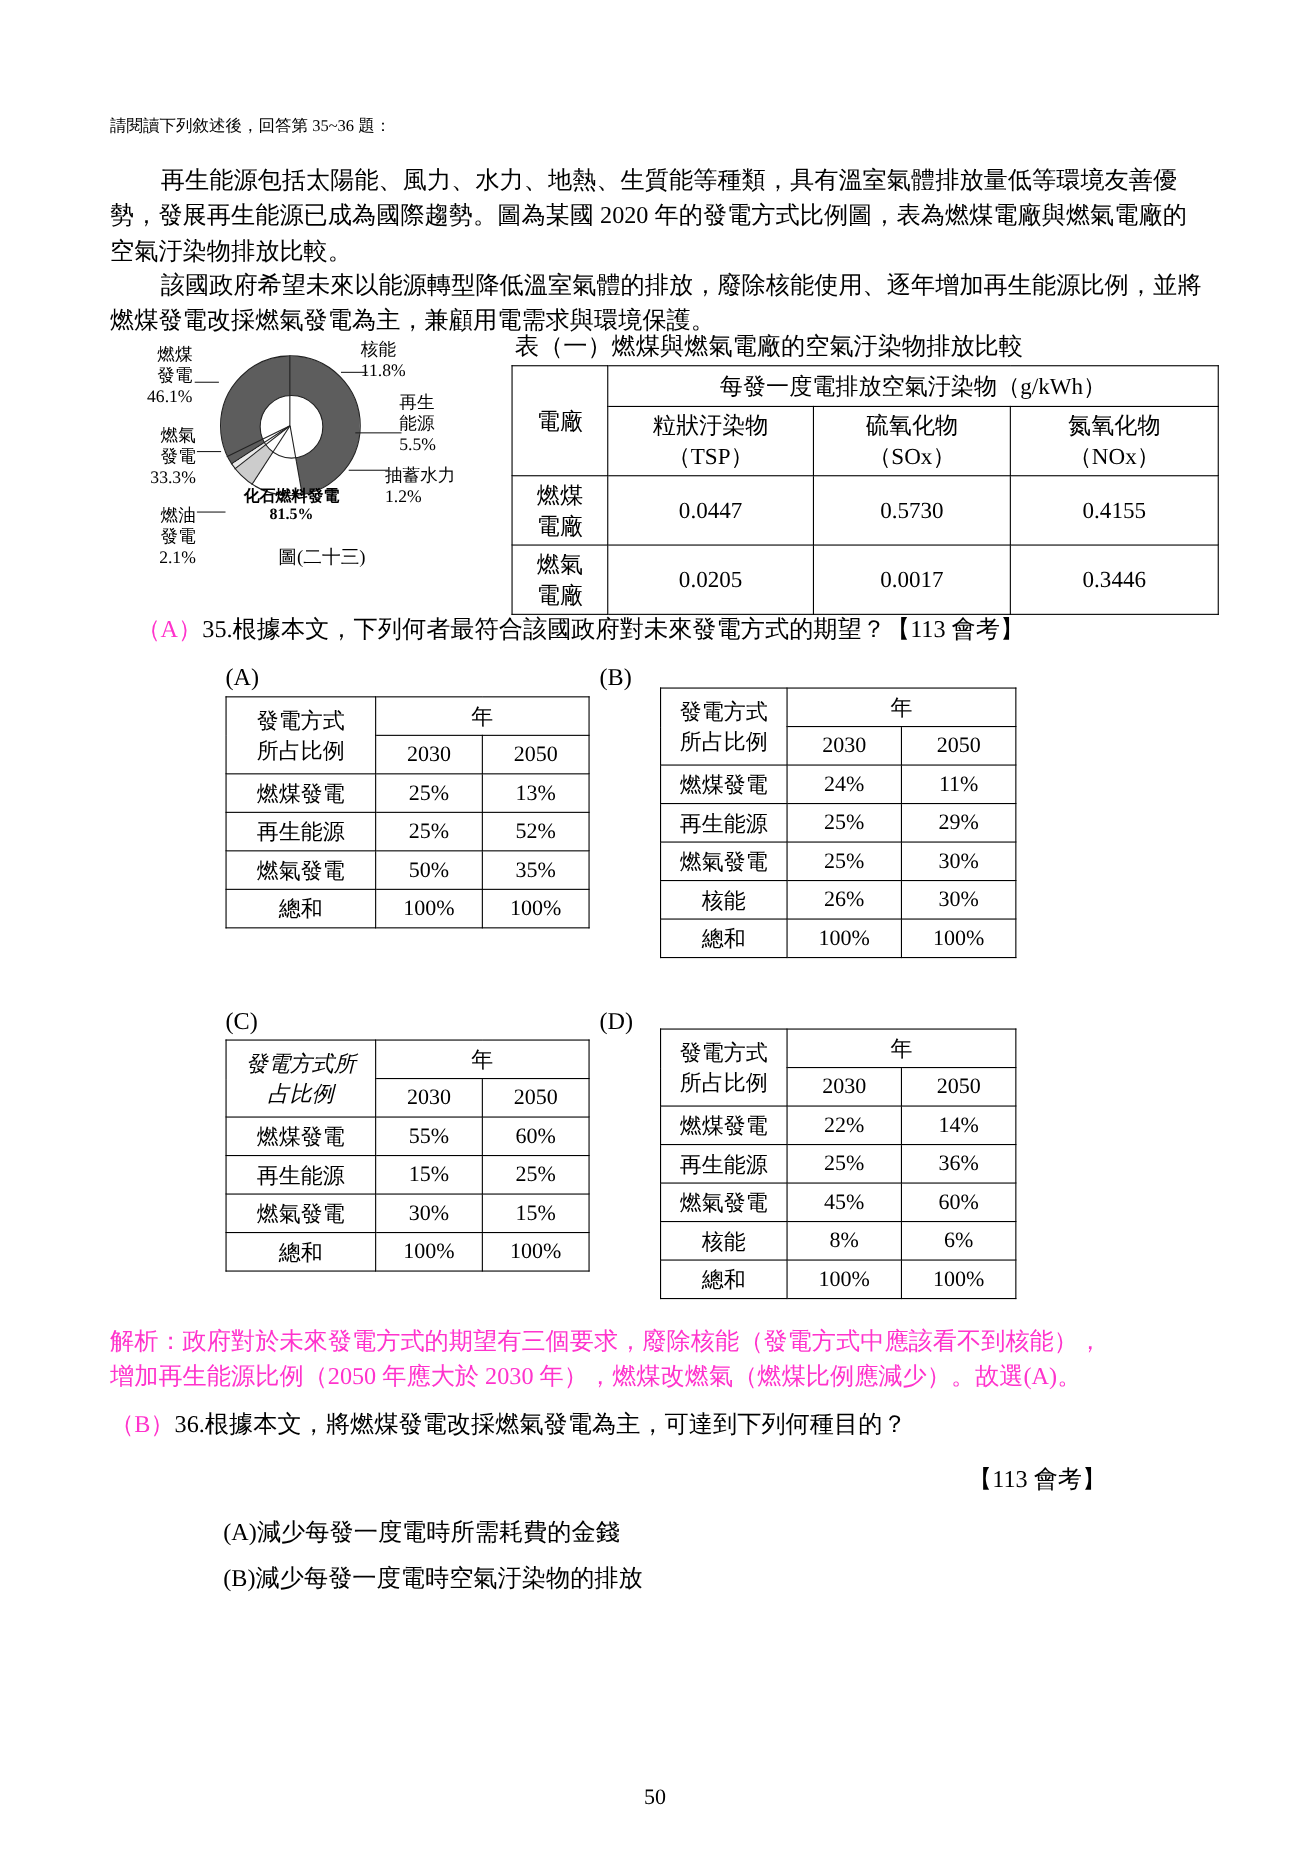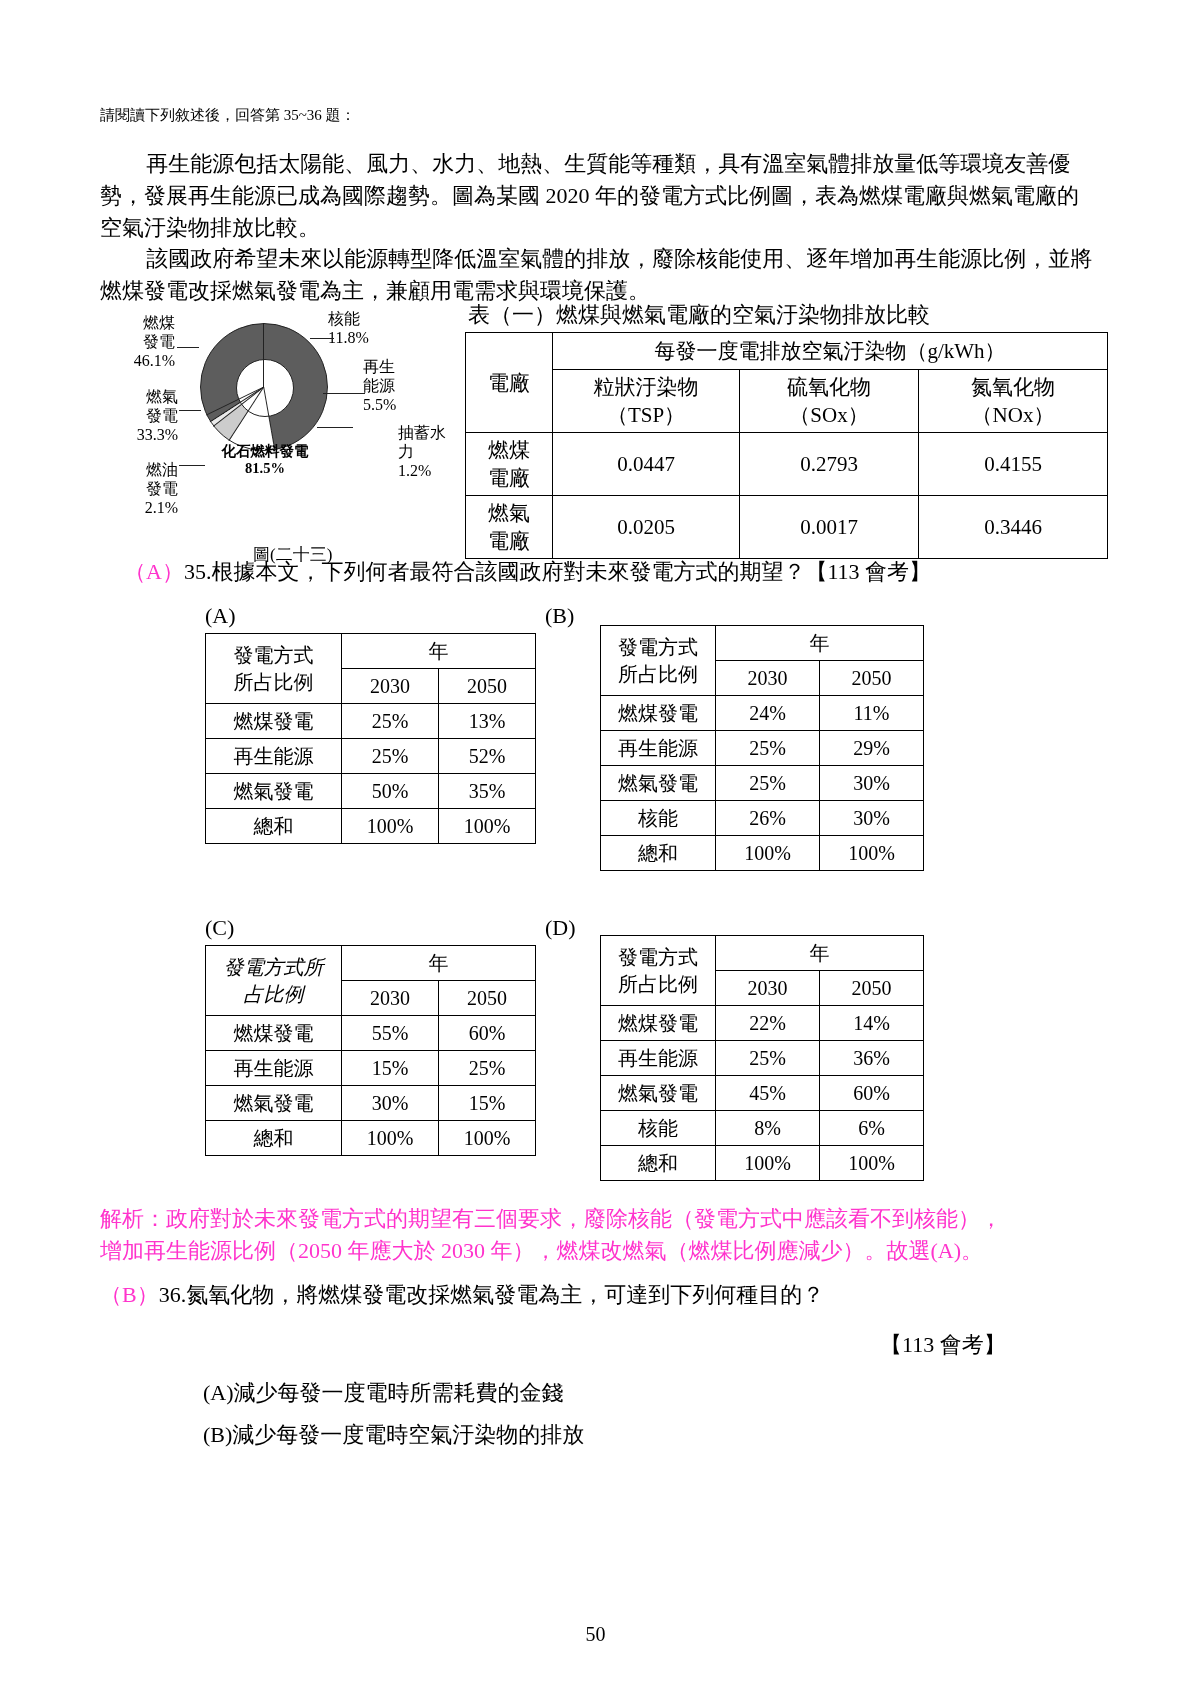--- a/index.html
+++ b/index.html
@@ -113,35 +113,35 @@
     <div class="lbl r" style="left:223px; top:4px; width:90px;">
       <div style="white-space:pre-line;">核能
 11.8%</div>
     </div>
     <div class="lbl r" style="left:258px; top:52px; width:90px;">
       <div style="white-space:pre-line;">再生
 能源
 5.5%</div>
     </div>
     <div class="lbl r" style="left:245px; top:118px; width:105px;">
-      <div style="white-space:pre-line;margin-left:48px;">抽蓄水力
+      <div style="white-space:pre-line;">抽蓄水力
 1.2%</div>
     </div>
 
     <div class="leader" style="left:205px; top:33px; width:24px;"></div>
     <div class="leader" style="left:218px; top:88px; width:42px;"></div>
     <div class="leader" style="left:212px; top:122px; width:36px;"></div>
     <div class="leader" style="left:72px; top:42px; width:22px;"></div>
     <div class="leader" style="left:74px; top:105px; width:22px;"></div>
     <div class="leader" style="left:74px; top:160px; width:26px;"></div>
 
     <div class="inner-lbl" style="left:90px; top:138px; width:140px; white-space:pre-line;">化石燃料發電
 81.5%</div>
 
-    <div class="figcap" style="left:148px; top:190px;margin-top:48px;">圖(二十三)</div>
+    <div class="figcap" style="left:148px; top:190px;">圖(二十三)</div>
   </div>
 
   <div class="tbl-title" style="left:468px; top:300px;">表（一）燃煤與燃氣電廠的空氣汙染物排放比較</div>
 
   <table id="t1">
     <tbody>
         <tr>
       <td rowspan="2" style="width:78px;">電廠</td>
       <td colspan="3">每發一度電排放空氣汙染物（g/kWh）</td>
     </tr>
@@ -158,21 +158,21 @@
         <div>氮氧化物</div>
         <div>（NOx）</div>
       </td>
     </tr>
     <tr>
       <td>
         <div>燃煤</div>
         <div>電廠</div>
       </td>
       <td>0.0447</td>
-      <td>0.2793</td>
+      <td>0.5730</td>
       <td>0.4155</td>
     </tr>
     <tr>
       <td>
         <div>燃氣</div>
         <div>電廠</div>
       </td>
       <td>0.0205</td>
       <td>0.0017</td>
       <td>0.3446</td>
@@ -341,21 +341,21 @@
     </tr>
   </tbody>
     </table>
 
   <div class="explain" style="left:100px; top:1203px; width:1010px;">
     <div>解析：政府對於未來發電方式的期望有三個要求，廢除核能（發電方式中應該看不到核能），</div>
     <div>增加再生能源比例（2050 年應大於 2030 年），燃煤改燃氣（燃煤比例應減少）。故選(A)。</div>
   </div>
 
   <div class="qline" style="left:100px; top:1280px;">
-    <span class="ansmark">（</span><span class="ansmark">B</span><span class="ansmark">）</span><span>36.</span><span>氮氧化物，將燃煤發電改採燃氣發電為主，可達到下列何種目的？</span>
+    <span class="ansmark">（</span><span class="ansmark">B</span><span class="ansmark">）</span><span>36.</span><span>根據本文，將燃煤發電改採燃氣發電為主，可達到下列何種目的？</span>
   </div>
 
   <div class="qline" style="left:880px; top:1330px;">【113 會考】</div>
 
   <div class="qline" style="left:203px; top:1420px;">(B)減少每發一度電時空氣汙染物的排放</div>
   <div class="qline" style="left:203px; top:1378px;">(A)減少每發一度電時所需耗費的金錢</div>
 
   <div class="pageno">50</div>
 </div>
 

